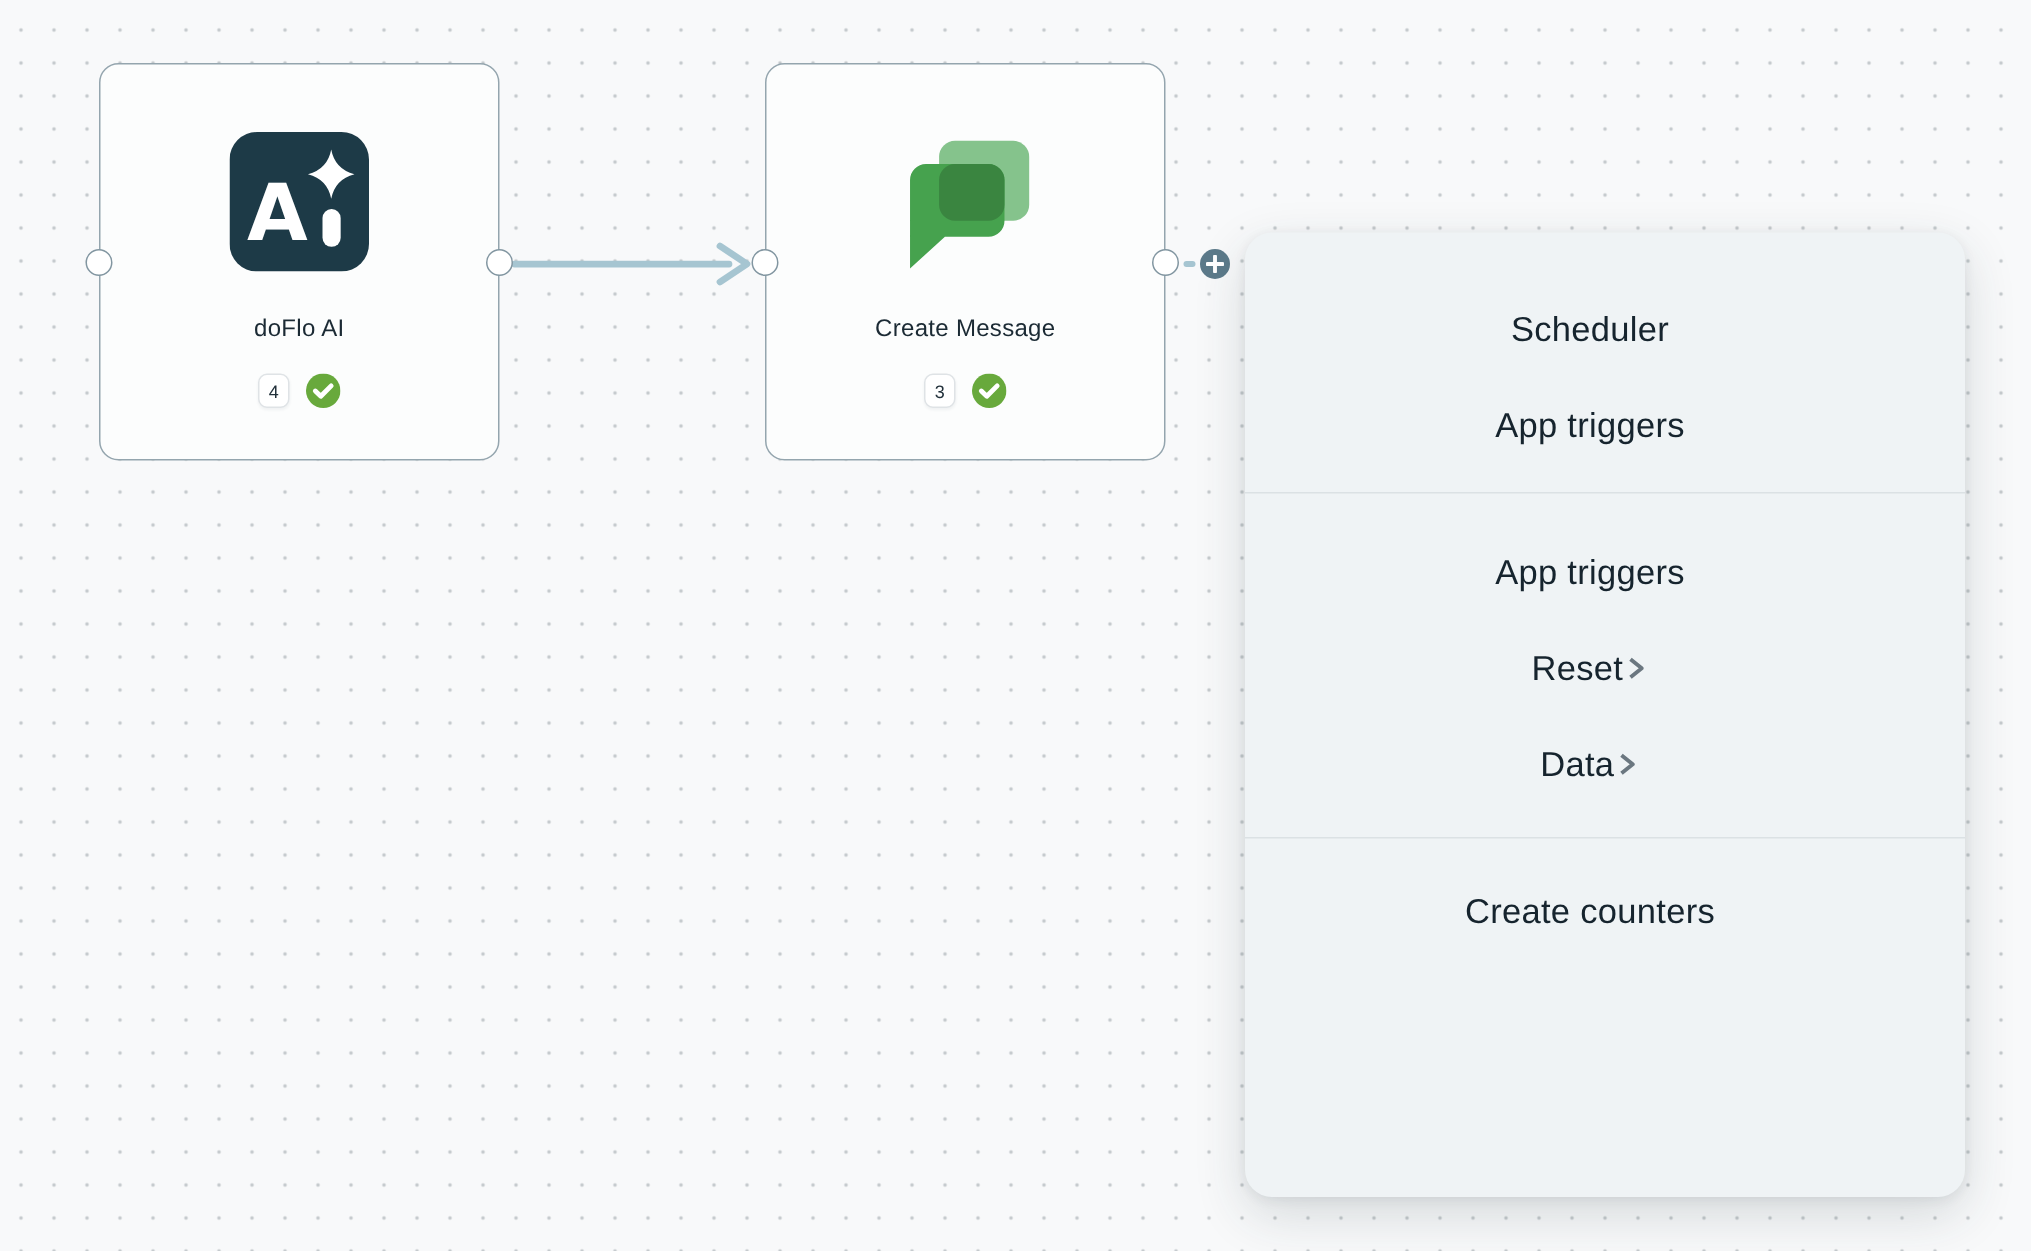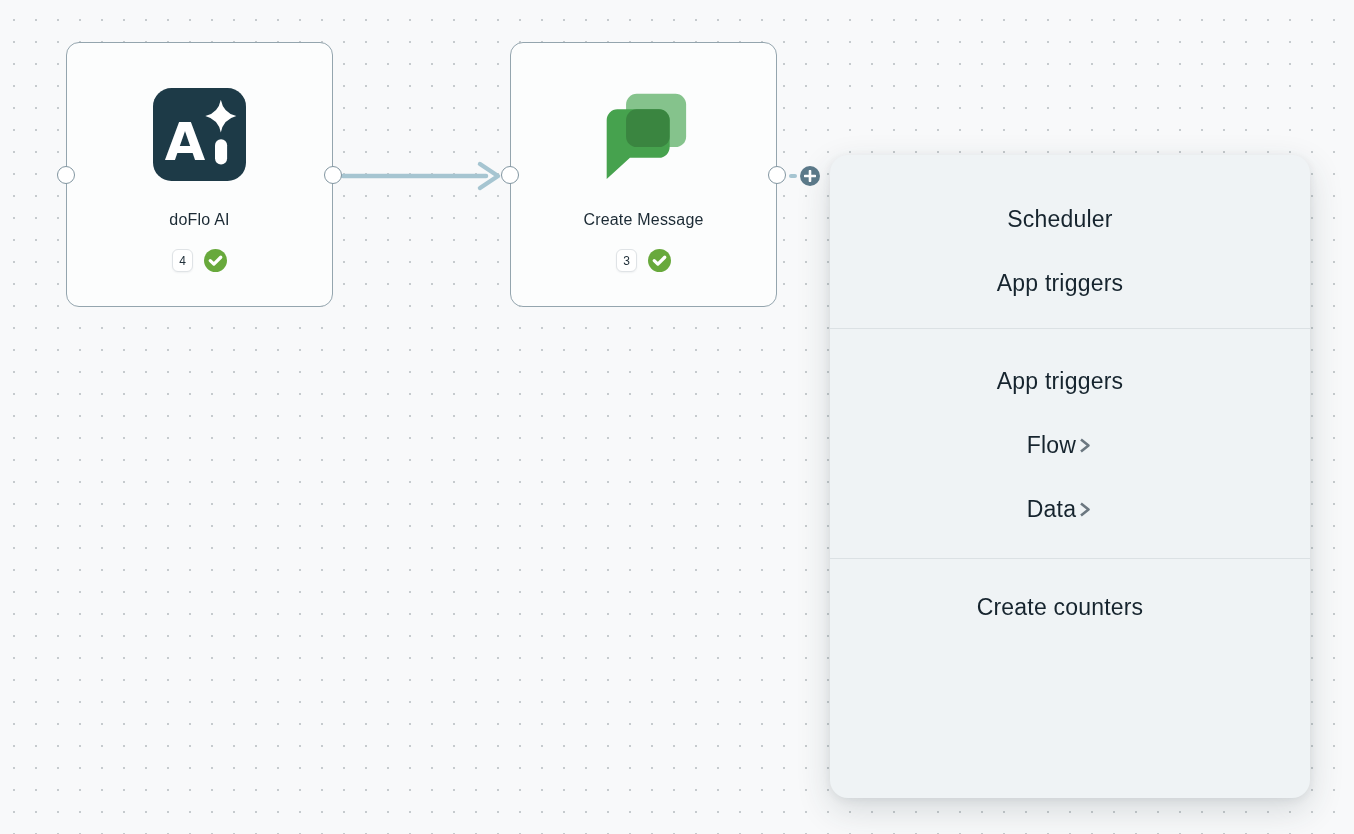--- a/index.html
+++ b/index.html
@@ -183,21 +183,21 @@
       </div>
     </div>
 
     <div class="menu-divider"></div>
 
     <div class="menu-section s2">
       <div class="menu-item">
         <span>App triggers</span>
       </div>
       <div class="menu-item">
-        <span>Flow</span>
+        <span>Reset</span>
         <svg class="chev" viewBox="0 0 17 17">
           <polyline points="5,2.5 12.5,8.5 5,14.5" fill="none" stroke="#6b7780" stroke-width="2.6" stroke-linejoin="round"></polyline>
         </svg>
       </div>
       <div class="menu-item">
         <span>Data</span>
         <svg class="chev" viewBox="0 0 17 17">
           <polyline points="5,2.5 12.5,8.5 5,14.5" fill="none" stroke="#6b7780" stroke-width="2.6" stroke-linejoin="round"></polyline>
         </svg>
       </div>

